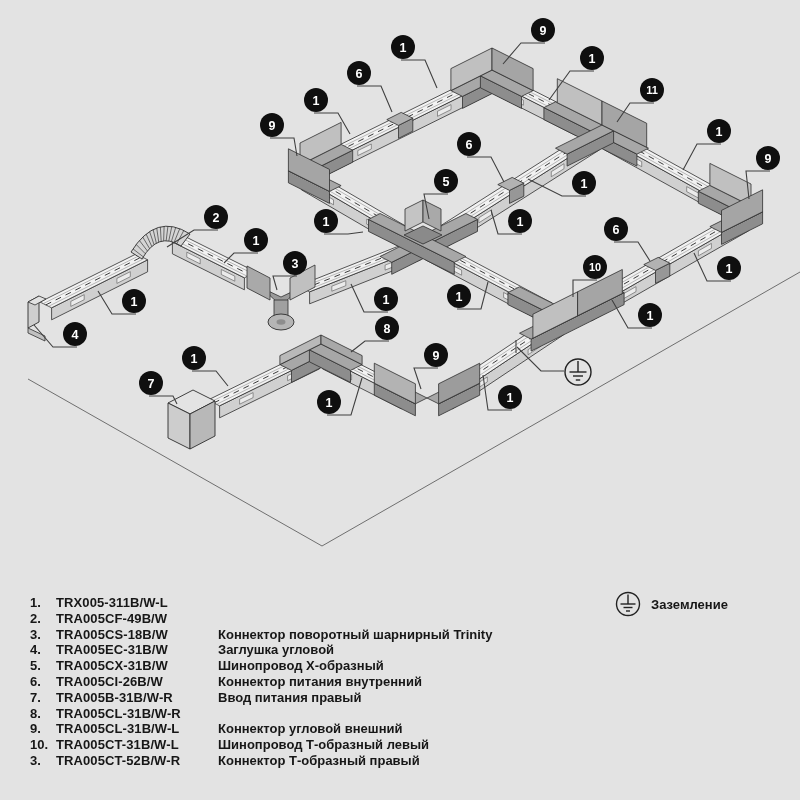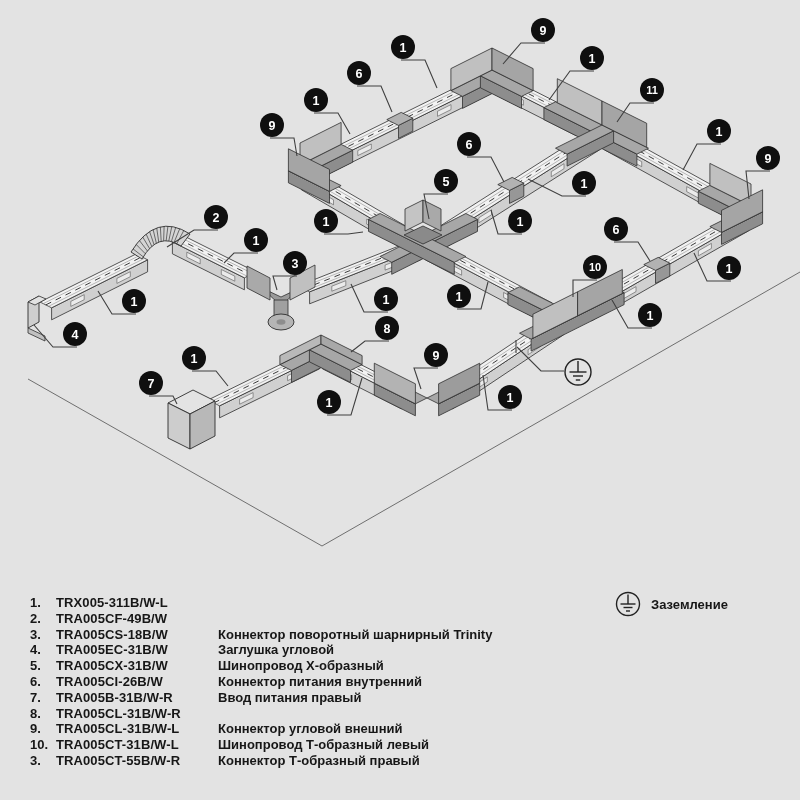--- a/index.html
+++ b/index.html
@@ -402,21 +402,21 @@
         <span class="legend-code">TRA005CL-31B/W-L</span>
         <span class="legend-desc">Коннектор угловой внешний</span>
       </div>
     <div class="legend-row">
         <span class="legend-num">10.</span>
         <span class="legend-code">TRA005CT-31B/W-L</span>
         <span class="legend-desc">Шинопровод Т-образный левый</span>
       </div>
     <div class="legend-row">
         <span class="legend-num">3.</span>
-        <span class="legend-code">TRA005CT-55B/W-R</span>
+        <span class="legend-code">TRA005CT-52B/W-R</span>
         <span class="legend-desc">Коннектор Т-образный правый</span>
       </div>
   </div>
 
   <div class="ground-legend">
     <svg width="26" height="26" viewBox="0 0 26 26">
       <circle cx="13" cy="13" r="11.5" fill="none" stroke="#222" stroke-width="1.4"></circle>
       <line x1="13" y1="3.5" x2="13" y2="13" stroke="#222" stroke-width="1.4"></line>
       <line x1="5.5" y1="13" x2="20.5" y2="13" stroke="#222" stroke-width="1.4"></line>
       <line x1="8.5" y1="16.5" x2="17.5" y2="16.5" stroke="#222" stroke-width="1.4"></line>

